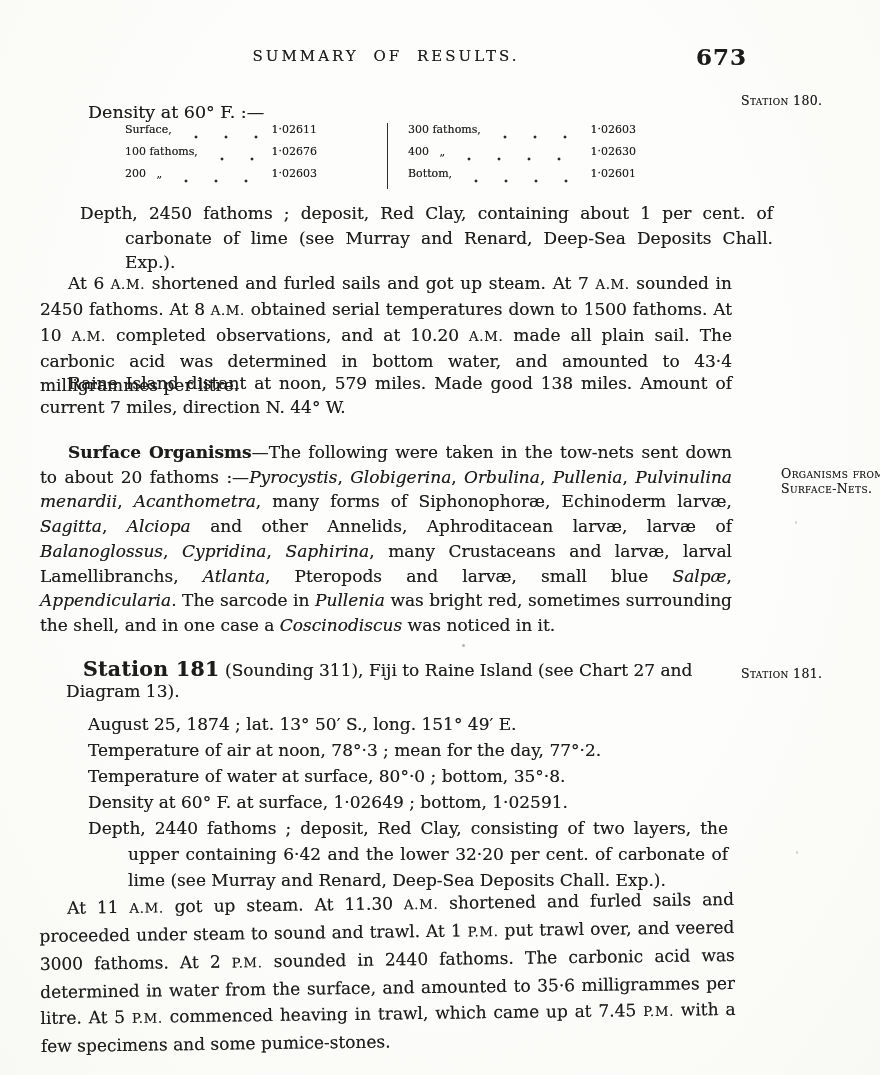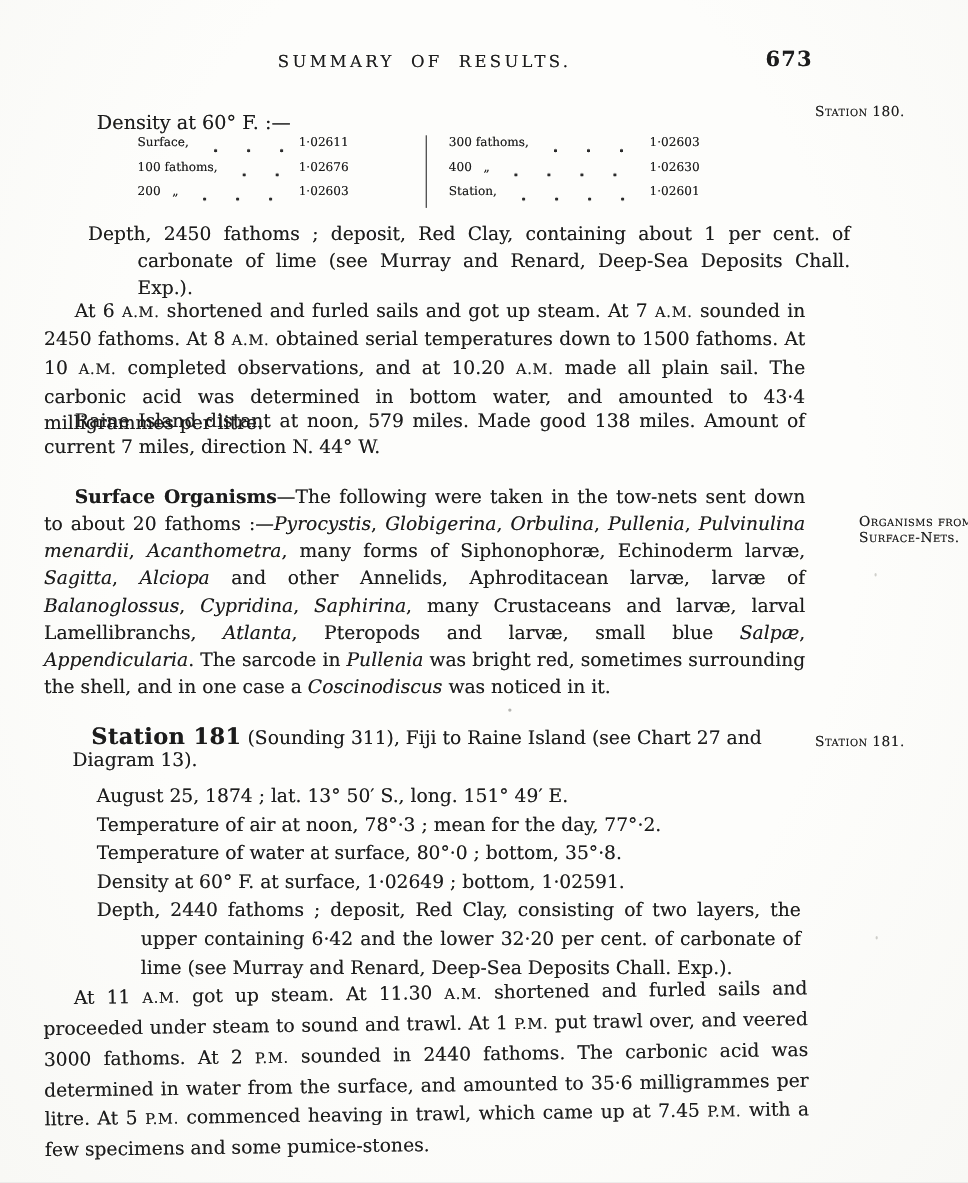--- a/index.html
+++ b/index.html
@@ -12,21 +12,21 @@
     color:#1c1c1c;
     overflow:hidden;
     text-shadow: 0 0 0.4px rgba(20,20,20,0.55);
   }
   .runhead {
     position:absolute; top:47px; left:40px; width:692px;
     text-align:center; font-size:15px; letter-spacing:3px; word-spacing:7px;
   }
   .pagenum {
     position:absolute; top:43px; left:696px;
-    font-size:19px; font-weight:bold; letter-spacing:1px;
+    font-size:23px; font-weight:bold; letter-spacing:1px;
   }
   .margin-note {
     position:absolute; left:741px; width:126px;
     font-size:12.5px; line-height:15px;
     font-variant:small-caps; letter-spacing:0.4px;
   }
   .note-180 { top:93px; }
   .note-org { top:466px;margin-left:40px; }
   .note-181 { top:666px; }
 
@@ -122,21 +122,21 @@
         <span class="dlabel">300 fathoms,</span>
         <span class="leader"></span>
         <span class="dvalue">1·02603</span>
       </div>
       <div class="drow">
         <span class="dlabel">400   „</span>
         <span class="leader"></span>
         <span class="dvalue">1·02630</span>
       </div>
       <div class="drow">
-        <span class="dlabel">Station,</span>
+        <span class="dlabel">Bottom,</span>
         <span class="leader"></span>
         <span class="dvalue">1·02601</span>
       </div>
     </div>
   </div>
 
   <div class="para hang p-depth">Depth, 2450 fathoms ; deposit, Red Clay, containing about 1 per cent. of carbonate of lime (see Murray and Renard, Deep-Sea Deposits Chall. Exp.).</div>
 
   <div class="para indent p-log180"><span>At 6 </span><span class="sc">A.M.</span><span> shortened and furled sails and got up steam.  At 7 </span><span class="sc">A.M.</span><span> sounded in 2450 fathoms.  At 8 </span><span class="sc">A.M.</span><span> obtained serial temperatures down to 1500 fathoms.  At 10 </span><span class="sc">A.M.</span><span> completed observations, and at 10.20 </span><span class="sc">A.M.</span><span> made all plain sail.  The carbonic acid was determined in bottom water, and amounted to 43·4 milligrammes per litre.</span></div>
 

